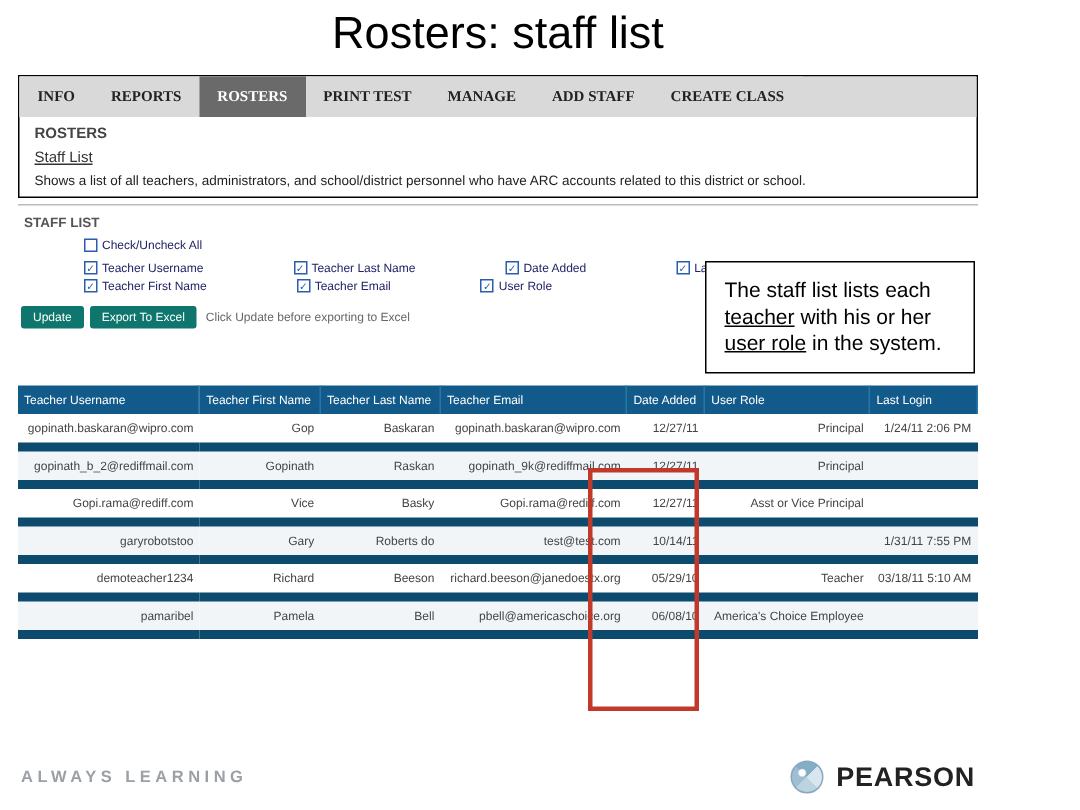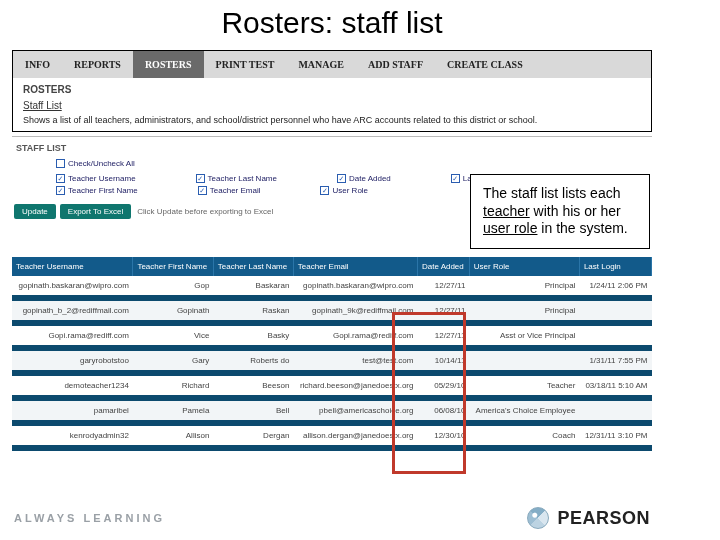--- a/index.html
+++ b/index.html
@@ -196,29 +196,20 @@
               </tr>
               <tr>
                 <td>pamaribel</td>
                 <td>Pamela</td>
                 <td>Bell</td>
                 <td>pbell@americaschoice.org</td>
                 <td>06/08/10</td>
                 <td>America's Choice Employee</td>
                 <td></td>
               </tr>
-              <tr>
-                <td>kenrodyadmin32</td>
-                <td>Allison</td>
-                <td>Dergan</td>
-                <td>allison.dergan@janedoestx.org</td>
-                <td>12/30/10</td>
-                <td>Coach</td>
-                <td>12/31/11 3:10 PM</td>
-              </tr>
             </tbody>
         </table>
       </div>
     </div>
   </div>
 
   <div class="red-box"></div>
 
   <div class="callout">
     <span>The staff list lists each </span><span class="hl">teacher</span><span> with his or her </span><span class="hl">user role</span><span> in the system.</span>

